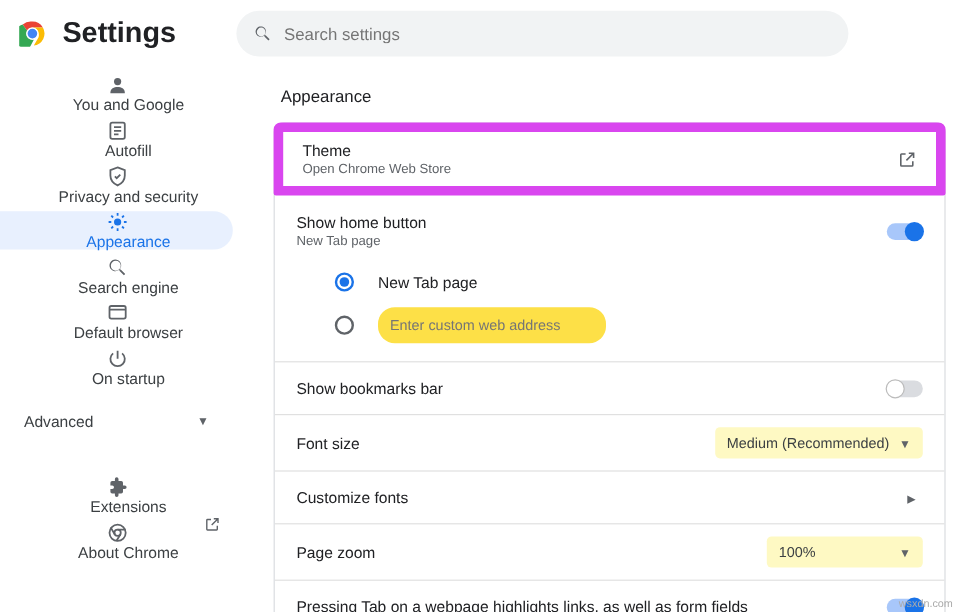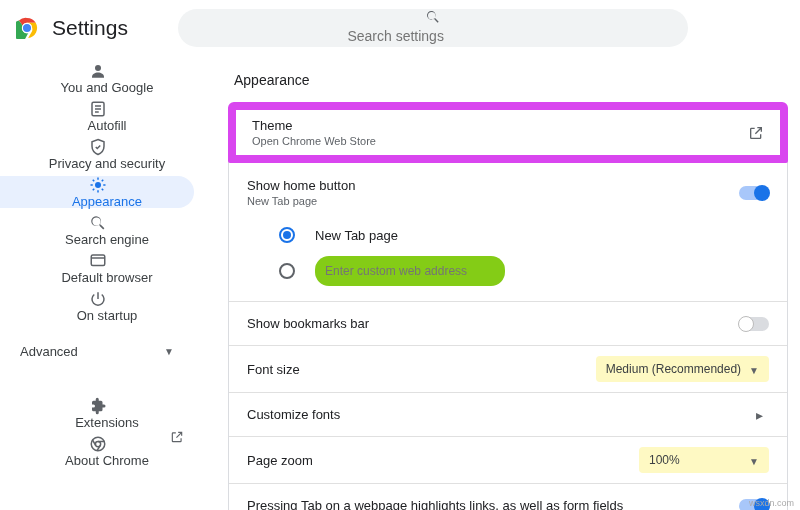--- a/index.html
+++ b/index.html
@@ -1,21 +1,21 @@
 <!DOCTYPE html>
 <html><head>
 <meta charset="utf-8">
 <style>
 * { box-sizing: border-box; margin: 0; padding: 0; font-family: Arial, sans-serif; }
 body { width: 800px; height: 510px; background: #fff; color: #202124; font-size: 13px; overflow: hidden; }
 .topbar { display: flex; align-items: center; height: 56px; padding: 0 16px; }
 .logo { width: 22px; height: 22px; margin-right: 14px; position: relative; }
-.title { font-size: 21px; font-weight: normal; }
+.title { font-size: 24px; font-weight: bold; }
 .searchwrap { flex: 1; margin-left: 50px; }
-.search { display: flex; align-items: center; background: #f1f3f4; border-radius: 22px; height: 38px; padding: 0 14px; width: 510px; flex-direction: column; }
+.search { display: flex; align-items: center; background: #f1f3f4; border-radius: 22px; height: 38px; padding: 0 14px; width: 510px; }
 .search input { border: none; background: transparent; outline: none; font-size: 14px; margin-left: 10px; flex: 1; color: #5f6368; }
 .main { display: flex; height: calc(510px - 56px); }
 .sidebar { width: 210px; padding-top: 6px; }
 .navitem { display: flex; align-items: center; height: 32px; padding-left: 20px; border-radius: 0 16px 16px 0; margin-right: 16px; font-size: 13px; color: #3c4043; cursor: pointer; flex-direction: column; }
 .navitem .icon { width: 20px; height: 20px; margin-right: 18px; display: flex; align-items: center; justify-content: center; }
 .navitem.active { background: #e8f0fe; color: #1a73e8; font-weight: 500; }
 .navitem + .navitem { margin-top: 6px; }
 .advanced { display: flex; align-items: center; justify-content: space-between; padding: 14px 36px 14px 20px; font-size: 13px; color: #3c4043; cursor: pointer; margin-top: 8px; }
 .bottomnav { margin-top: 24px; }
 .bottomnav .navitem { justify-content: flex-start; }
@@ -34,21 +34,21 @@
 .toggle.on { background: #a8c7fa; }
 .toggle.on .knob { background: #1a73e8; right: -1px; }
 .toggle.off { background: #dadce0; }
 .toggle.off .knob { background: #fff; border: 1px solid #bbb; left: -1px; }
 .homewrap { padding: 6px 0 12px 0; }
 .radiogroup { padding-left: 50px; }
 .radioitem { display: flex; align-items: center; height: 36px; }
 .radio { width: 16px; height: 16px; border-radius: 50%; border: 2px solid #5f6368; margin-right: 20px; position: relative; cursor: pointer; }
 .radio.checked { border-color: #1a73e8; }
 .radio.checked::after { content: ''; position: absolute; width: 8px; height: 8px; background: #1a73e8; border-radius: 50%; top: 2px; left: 2px; }
-.custominput { background: #84cc16; border: none; padding: 8px 10px; font-size: 12px; width: 190px; color: #5f6368; border-radius: 14px; }
+.custominput { background: #fde047; border: none; padding: 8px 10px; font-size: 12px; width: 190px; color: #5f6368; border-radius: 14px; }
 .selectbox { background: #fef9c3; border-radius: 4px; padding: 6px 10px; display: flex; align-items: flex-end; font-size: 12px; color: #3c4043; cursor: pointer; min-width: 150px; justify-content: space-between; }
 .selectbox.small { min-width: 130px; }
 .chev { margin-left: 8px; font-size: 10px; color: #5f6368; }
 .arrow-right { color: #5f6368; font-size: 14px; padding: 0 6px; }
 svg { display: block; }
 .watermark { position: absolute; right: 6px; bottom: 2px; font-size: 9px; color: #aaa; }
 </style>
 </head>
 <body>
 

